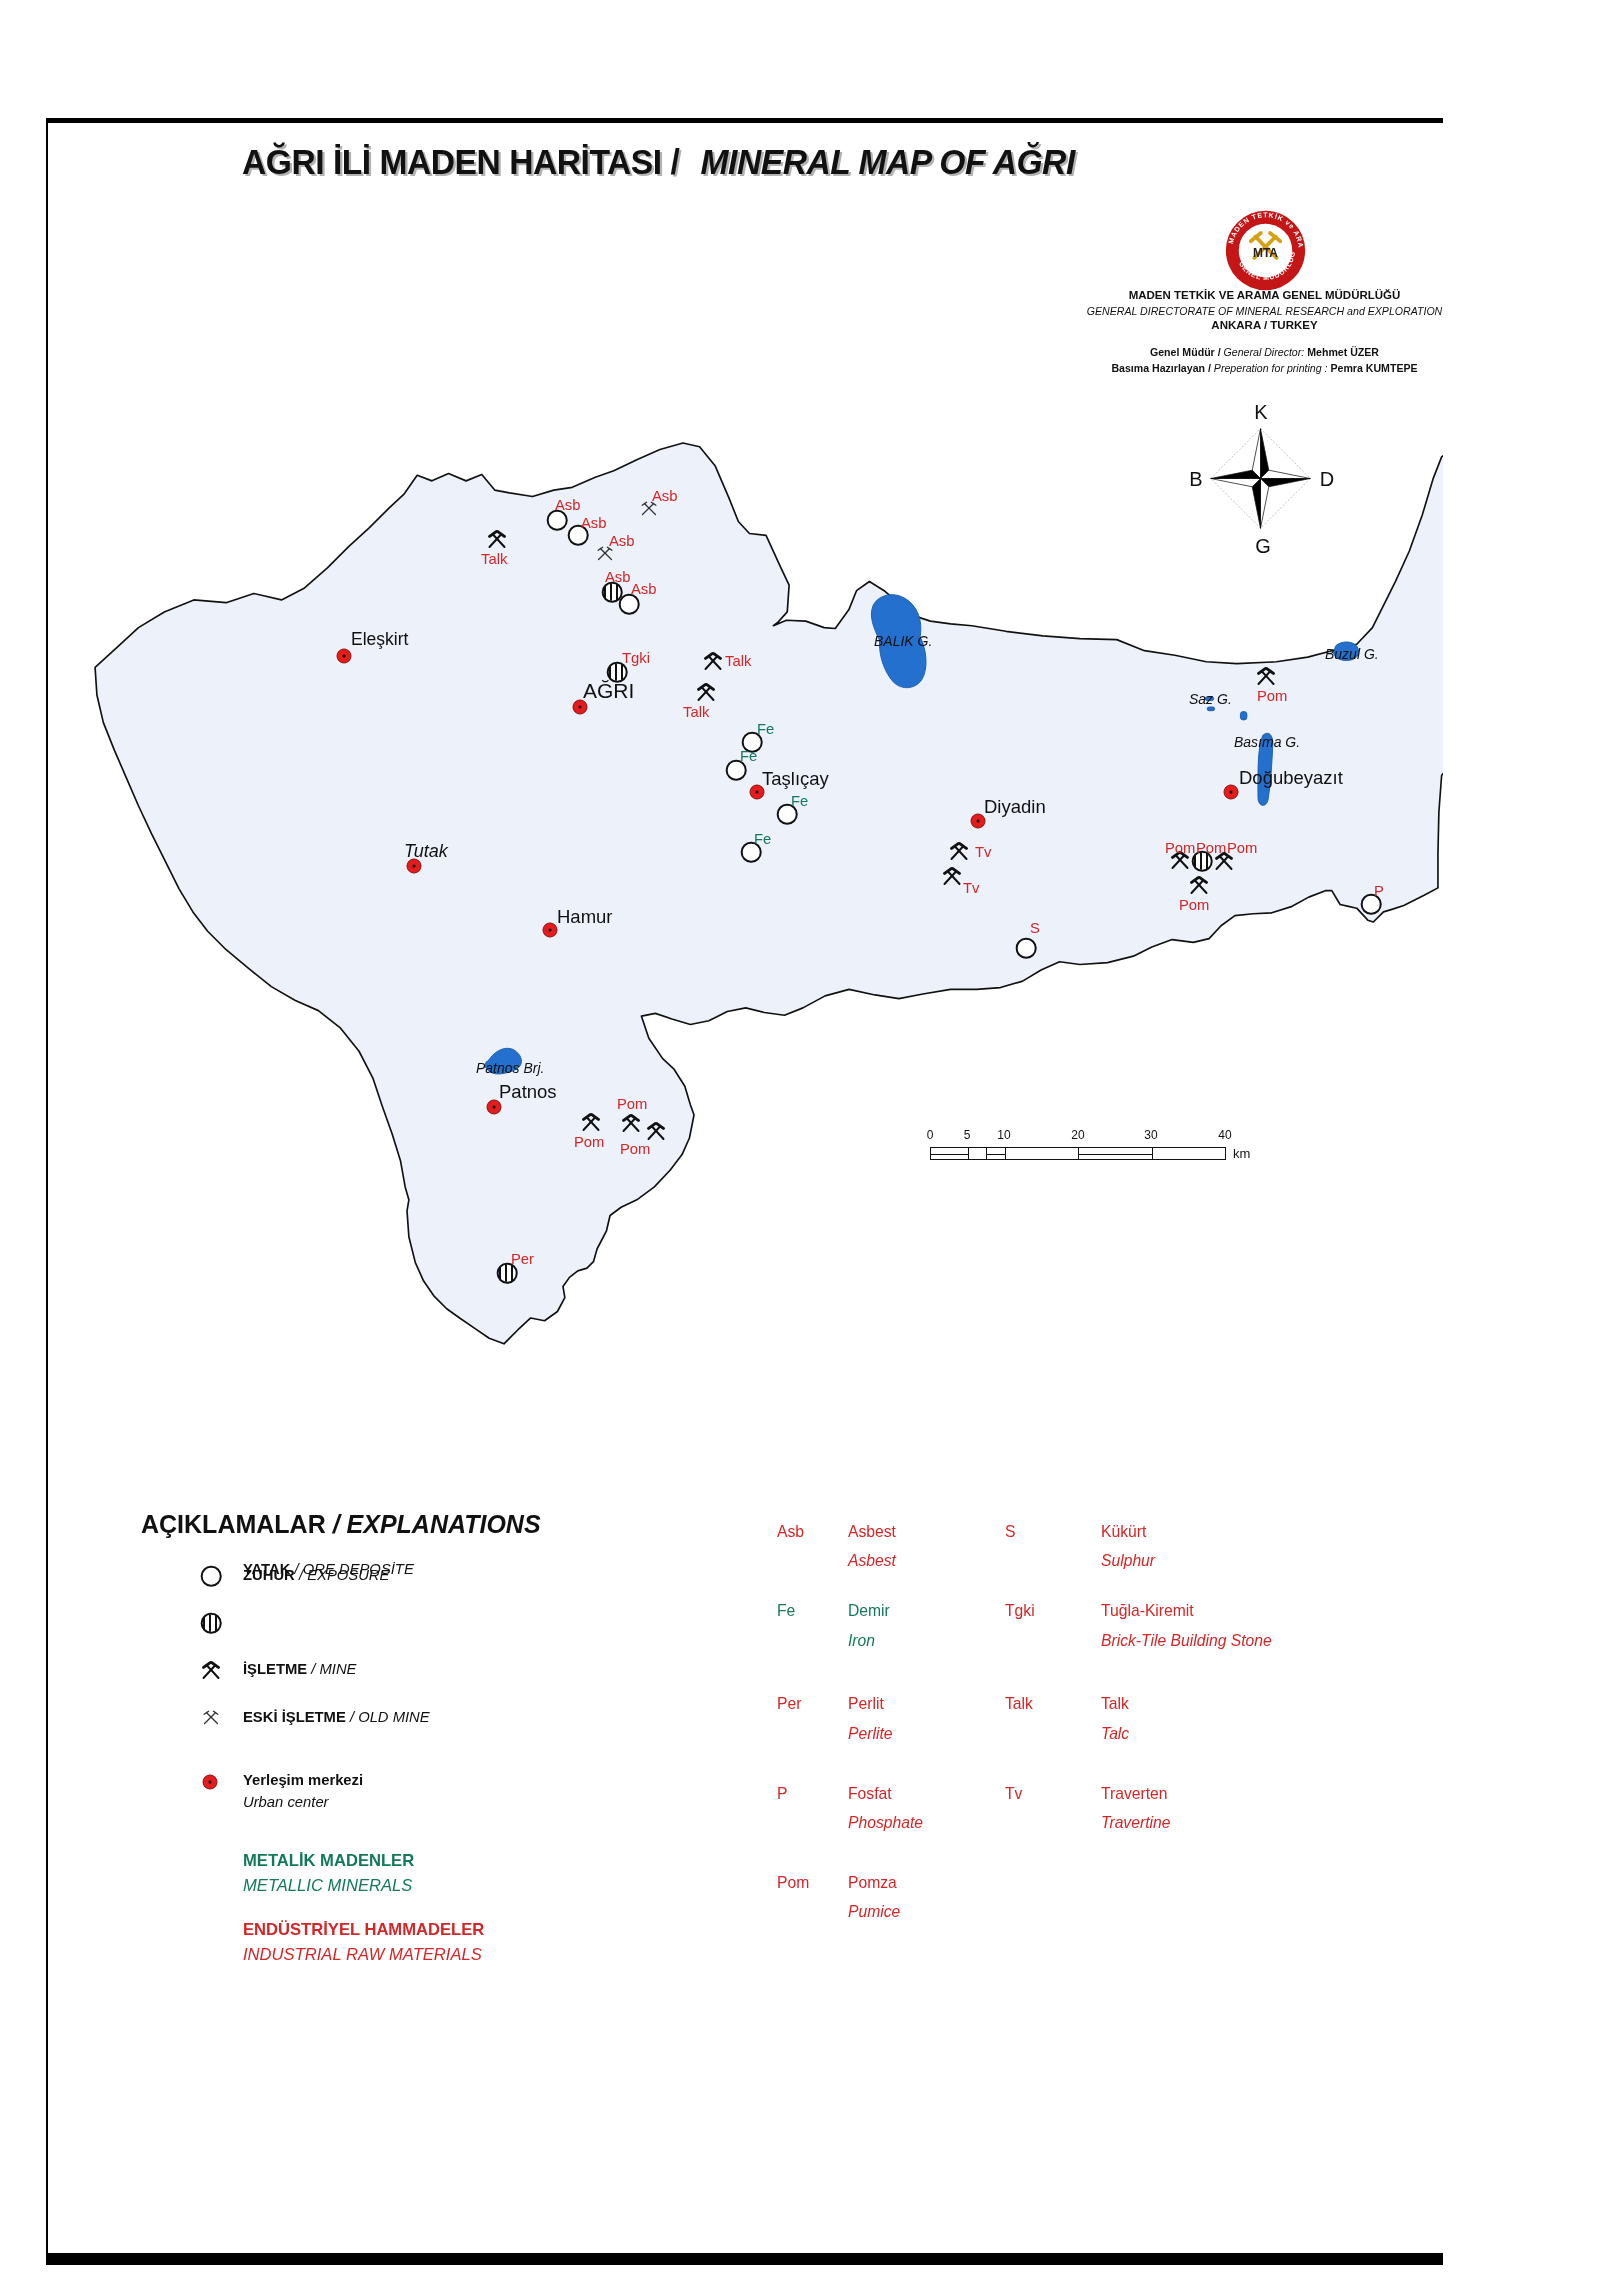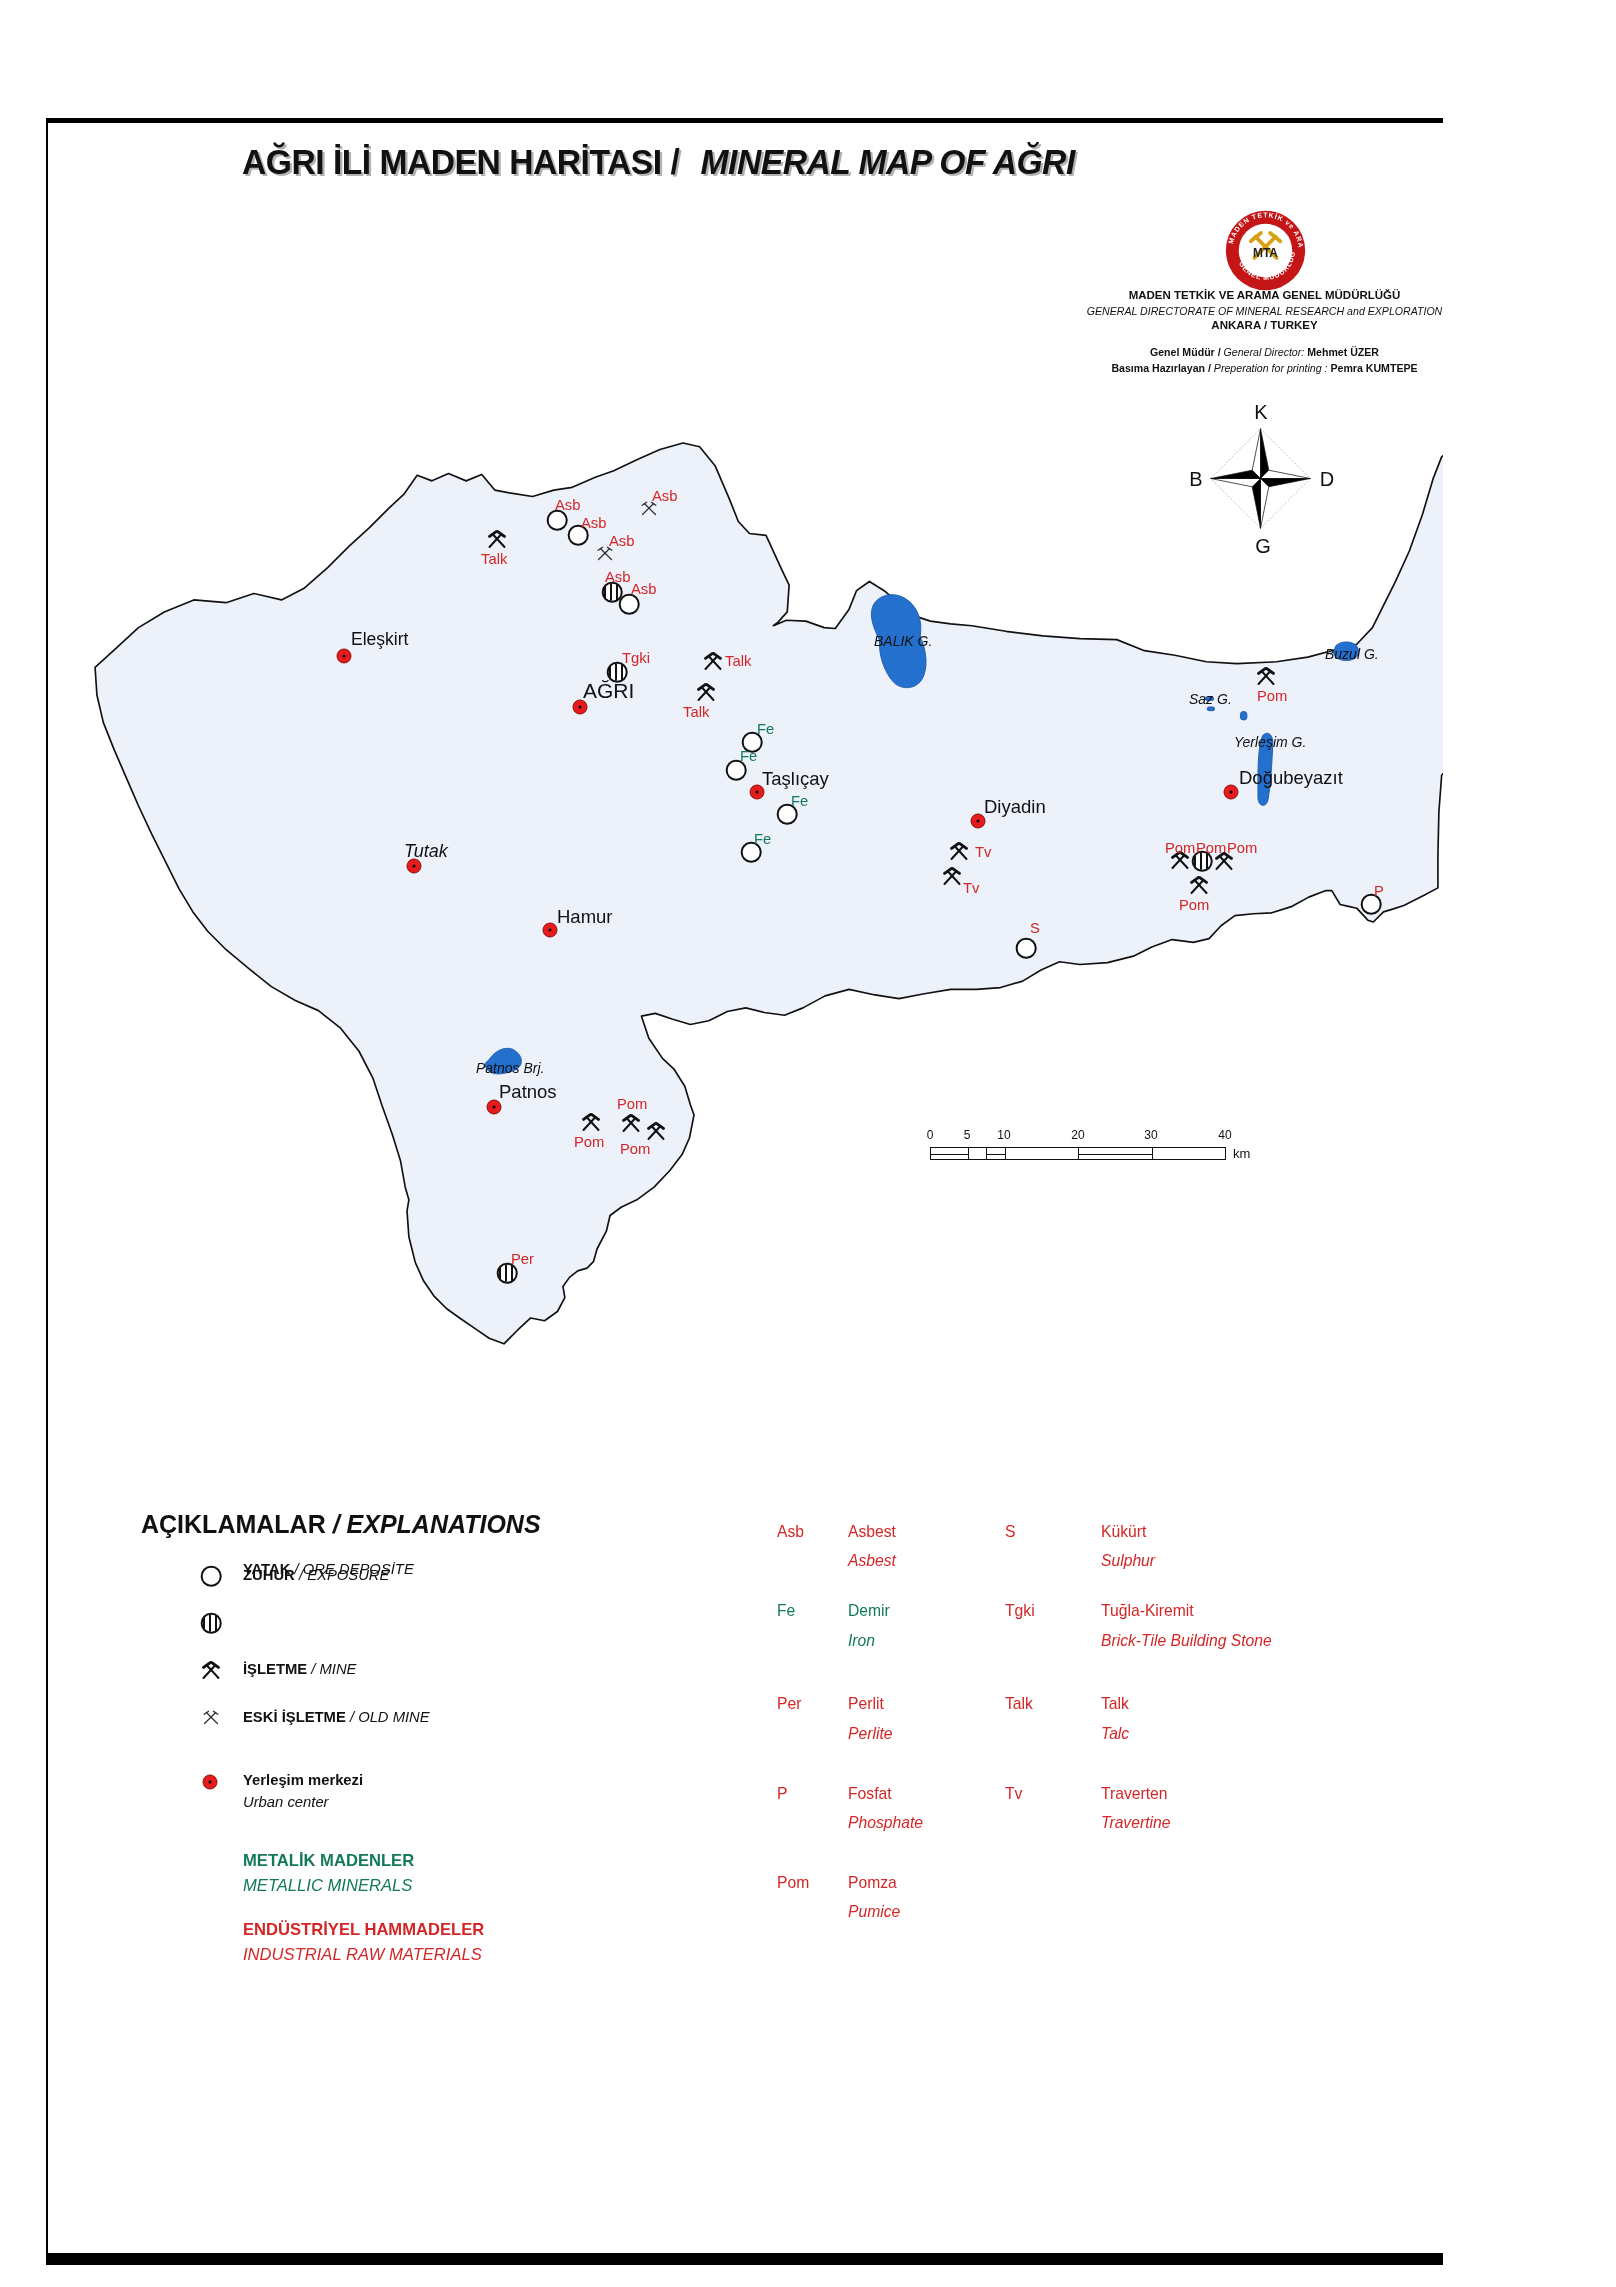--- a/index.html
+++ b/index.html
@@ -374,21 +374,21 @@
             <path d="M11.2,1.6 L4.6,6.4"></path>
           </g>
         </svg>
       </div>
       <div class="mlbl lbl-red" style="position: absolute; left: 620px; top: 1141px;">Pom</div>
       <div class="sym-deposit" style="position: absolute; left: 507px; top: 1273px; transform: translate(-50%, -50%);"></div>
       <div class="mlbl lbl-red" style="position: absolute; left: 511px; top: 1251px;">Per</div>
       <div class="lake-label" style="position: absolute; left: 874px; top: 633px;">BALIK G.</div>
       <div class="lake-label" style="position: absolute; left: 1189px; top: 691px;">Saz G.</div>
       <div class="lake-label" style="position: absolute; left: 1325px; top: 646px;">Buzul G.</div>
-      <div class="lake-label" style="position: absolute; left: 1234px; top: 734px;">Yerleşim G.</div>
+      <div class="lake-label" style="position: absolute; left: 1234px; top: 734px;">Basıma G.</div>
       <div class="lake-label" style="position: absolute; left: 476px; top: 1060px; text-align: center;">Patnos Brj.</div>
     </div>
 
   <div>
     <div id="sb-ticks">
         <span class="sb-tick" style="left: 930px; top: 1128px; position: absolute;">0</span>
         <span class="sb-tick" style="left: 967px; top: 1128px; position: absolute;">5</span>
         <span class="sb-tick" style="left: 1004px; top: 1128px; position: absolute;">10</span>
         <span class="sb-tick" style="left: 1078px; top: 1128px; position: absolute;">20</span>
         <span class="sb-tick" style="left: 1151px; top: 1128px; position: absolute;">30</span>

